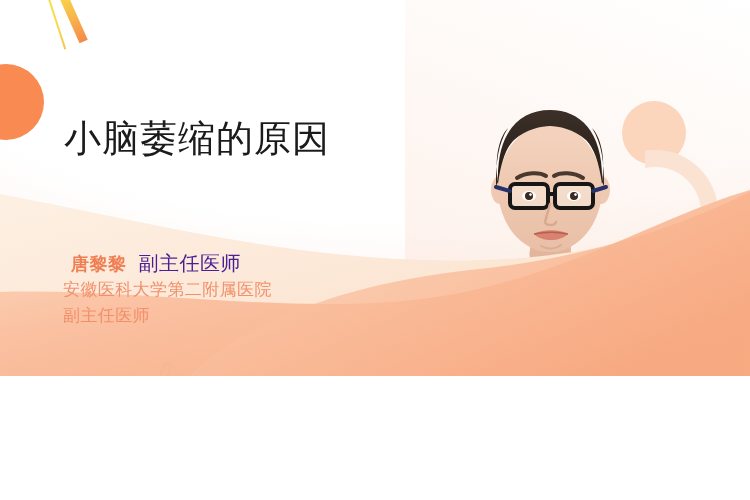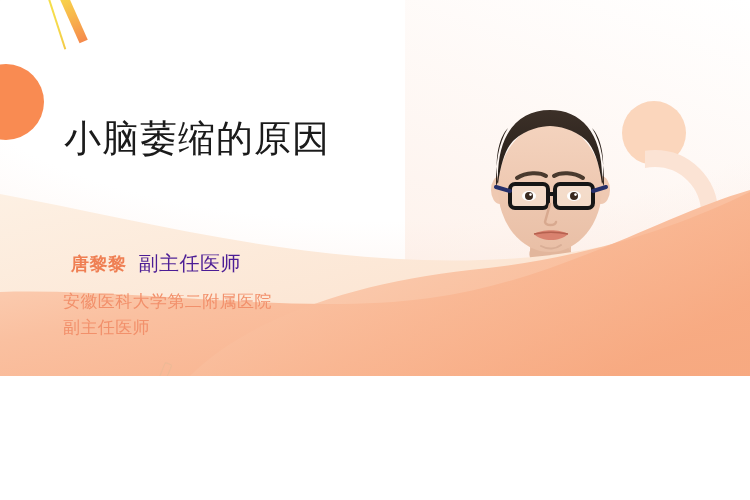--- a/index.html
+++ b/index.html
@@ -99,21 +99,21 @@
     position:absolute;left:63px;top:250px;
     white-space:nowrap;
   }
   .doc-name{
     font-size:18px;font-weight:700;color:#EF7F53;letter-spacing:.5px;margin-left:8px;
   }
   .doc-title{
     font-size:20px;font-weight:400;color:#4c1d95;letter-spacing:.5px;margin-left:12px;
   }
   .affil{
-    position:absolute;left:63px;top:289px;
+    position:absolute;left:63px;top:277px;
     font-size:17px;line-height:1.55;color:#F2906B;
     letter-spacing:.4px;white-space:nowrap;
   }
 </style>
 </head>
 <body>
 
 <div class="stage">
 
   <div class="bg-base"></div>

